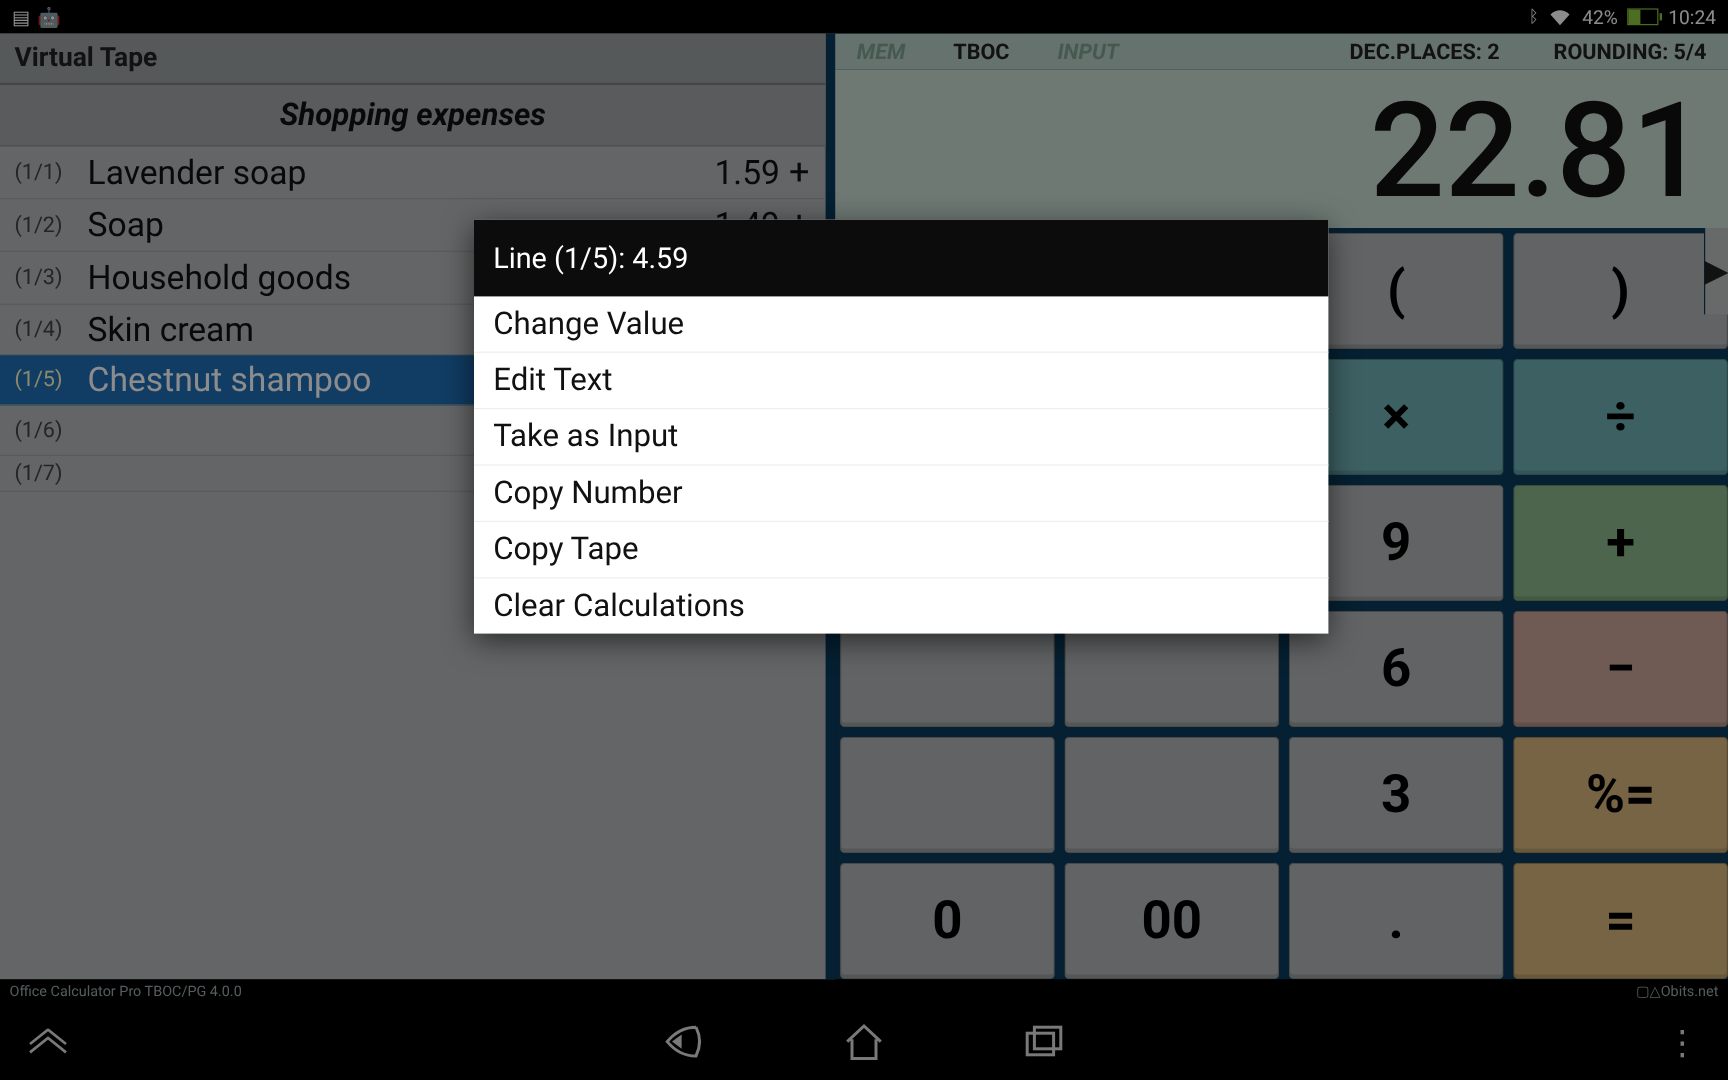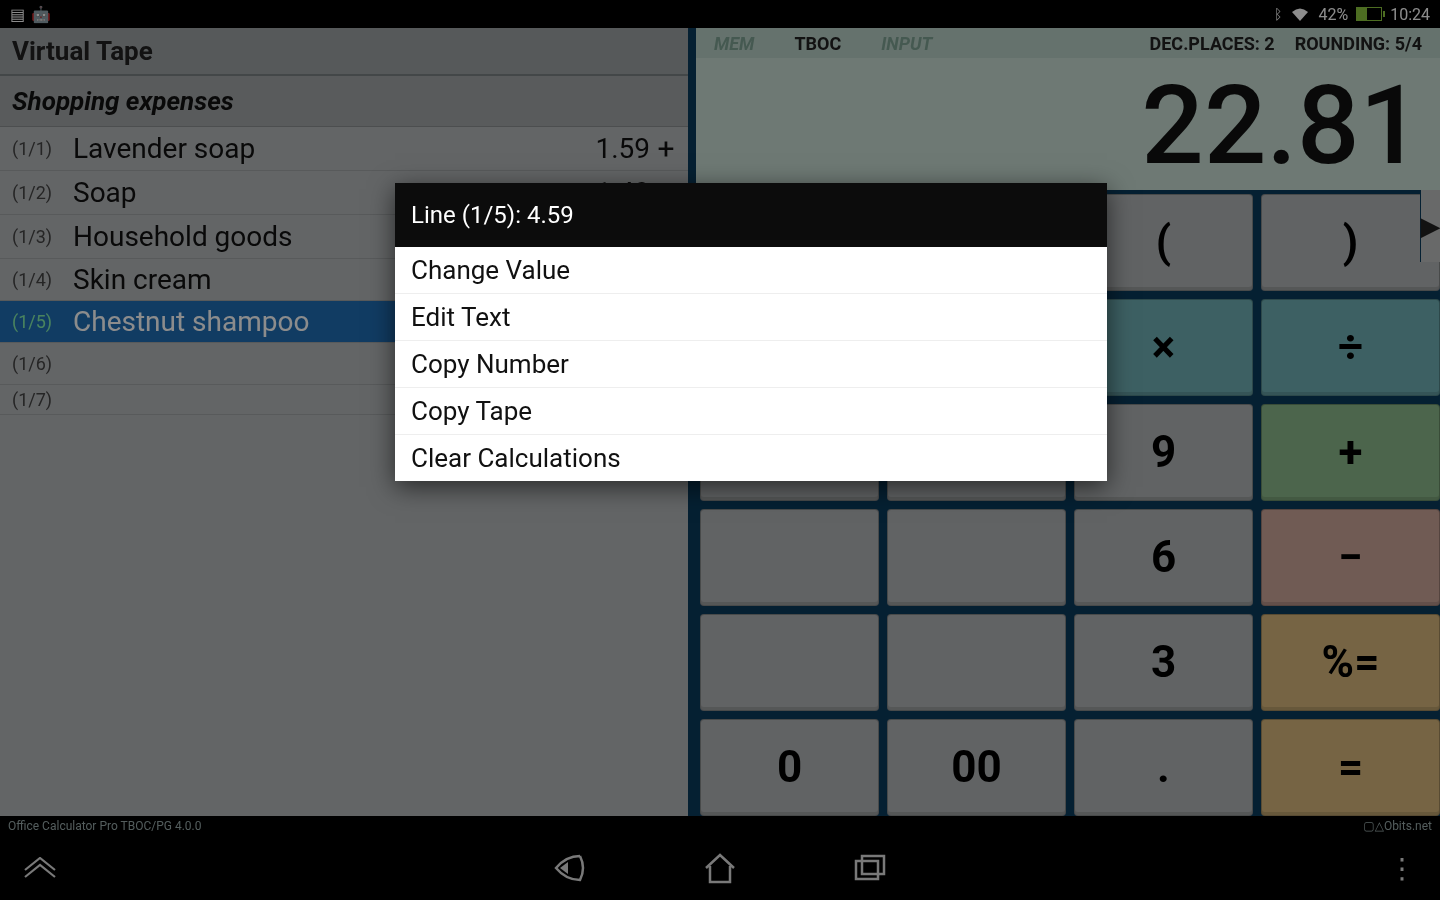--- a/index.html
+++ b/index.html
@@ -9,35 +9,35 @@
 .status-bar { height:28px; background:#000; color:#fff; display:flex; align-items:center; padding:0 10px; font-size:16px; }
 .status-left { display:flex; gap:6px; }
 .status-right { margin-left:auto; display:flex; gap:8px; align-items:center; }
 .battery-box { width:26px; height:14px; border:1.5px solid #8cc63f; position:relative; }
 .battery-box::after { content:''; position:absolute; right:-4px; top:3px; width:2px; height:6px; background:#8cc63f; }
 .battery-fill { position:absolute; left:0; top:0; bottom:0; width:42%; background:#8cc63f; }
 
 
 .app { display:flex; height:788px; }
 .tape-pane { width:696px; background:#b5b8bb; border-right:8px solid #0a3b5c; display:flex; flex-direction:column; }
-.tape-header { background:#9da2a5; padding:8px 12px; font-size:26px; font-weight:bold; color:#222; border-bottom:2px solid #7b8184; }
-.tape-title { background:#a2a6a8; padding:10px 12px; font-size:26px; font-style:italic; font-weight:bold; color:#111; border-bottom:1px solid #8b8f91; }
+.tape-header { background:#9da2a5; padding:8px 12px; font-size:22px; font-weight:bold; color:#222; border-bottom:2px solid #7b8184; }
+.tape-title { background:#a2a6a8; padding:10px 12px; font-size:26px; font-style:italic; font-weight:bold; color:#111; border-bottom:1px solid #8b8f91;text-align:center; }
 .tape-line { display:flex; align-items:center; padding:4px 12px; font-size:28px; color:#111; border-bottom:1px solid #a0a4a6; }
 .tape-line .idx { font-size:18px; color:#444; margin-right:19px; min-width:42px; }
 .tape-line .lbl { flex:1; }
 .tape-line .val { font-size:28px; margin-right:6px; }
 .tape-line .op  { font-size:30px; width:20px; text-align:center; }
 .tape-line.selected { background:#1f6db5; color:#fff; }
-.tape-line.selected .idx { color:#86efac; }
+.tape-line.selected .idx { color:#fef9c3; }
 
 
 .calc-pane { flex:1; background:#0a3b5c; display:flex; flex-direction:column; }
 .indicator-bar { height:30px; background:#b8cfc6; display:flex; align-items:center; padding:0 18px; font-size:18px; font-weight:bold; color:#222; gap:40px; }
 .ind-dim { color:#7fa394;font-style:italic; }
-.ind-right { margin-left:auto; display:flex; gap:20px;align-items:center; }
+.ind-right { margin-left:auto; display:flex; gap:45px;align-items:center; }
 .display { background:#c8ddd3; text-align:right; padding:10px 18px 6px; font-size:110px; font-weight:500; color:#111; line-height:1.05; }
 .keypad { flex:1; display:grid; grid-template-columns:repeat(4,1fr); grid-template-rows:repeat(6,1fr); gap:8px; padding:4px 0 0 4px; position:relative; }
 .key { display:flex; align-items:center; justify-content:center; font-size:44px; font-weight:bold; border-radius:4px; border:1px solid rgba(0,0,0,.25); box-shadow:inset 0 -3px 0 rgba(0,0,0,.12); }
 .k-num { background:#b1b4b6; }
 .k-tx  { background:#8fc9b4; font-size:40px; }
 .k-paren { background:#b1b4b6; }
 .k-teal { background:#6fb0b4; }
 .k-green{ background:#8bb98a; }
 .k-red  { background:#cca69a; }
 .k-amber{ background:#d7b77c; }
@@ -217,17 +217,18 @@
   <div class="nav-menu">⋮</div>
 </div>
 
 <div class="dim"></div>
 
 <div class="dialog">
   <div class="dialog-title">Line (1/5): 4.59</div>
   <div id="dialog-items">
       <div class="dialog-item">Change Value</div>
       <div class="dialog-item">Edit Text</div>
+      <div class="dialog-item">Take as Input</div>
       <div class="dialog-item">Copy Number</div>
       <div class="dialog-item">Copy Tape</div>
       <div class="dialog-item">Clear Calculations</div>
     </div>
 </div>
 
 </body></html>

